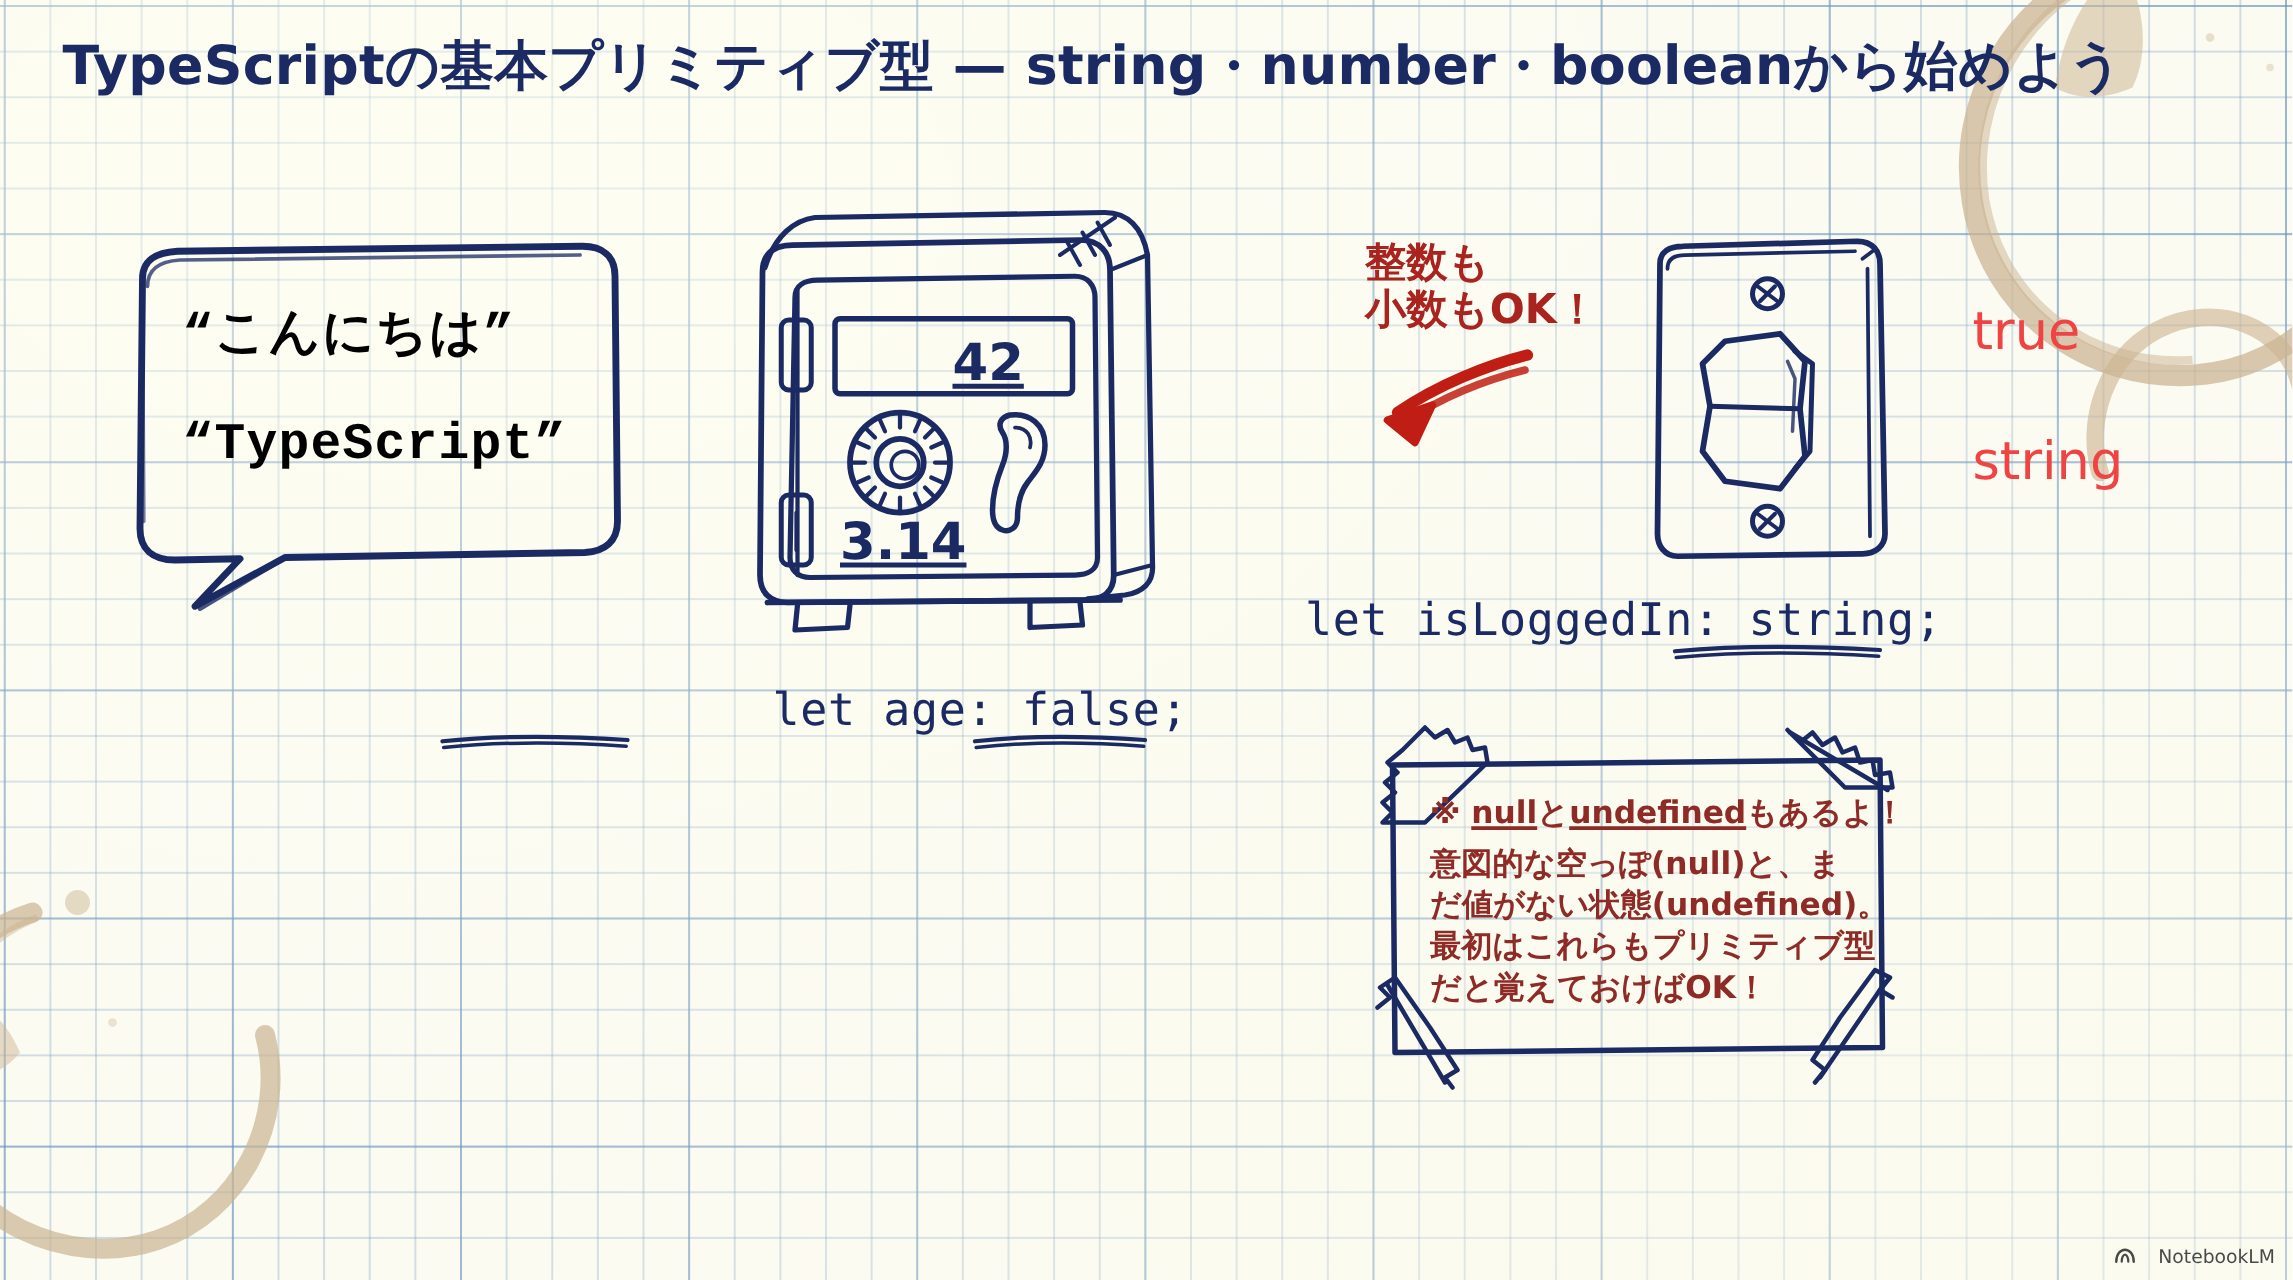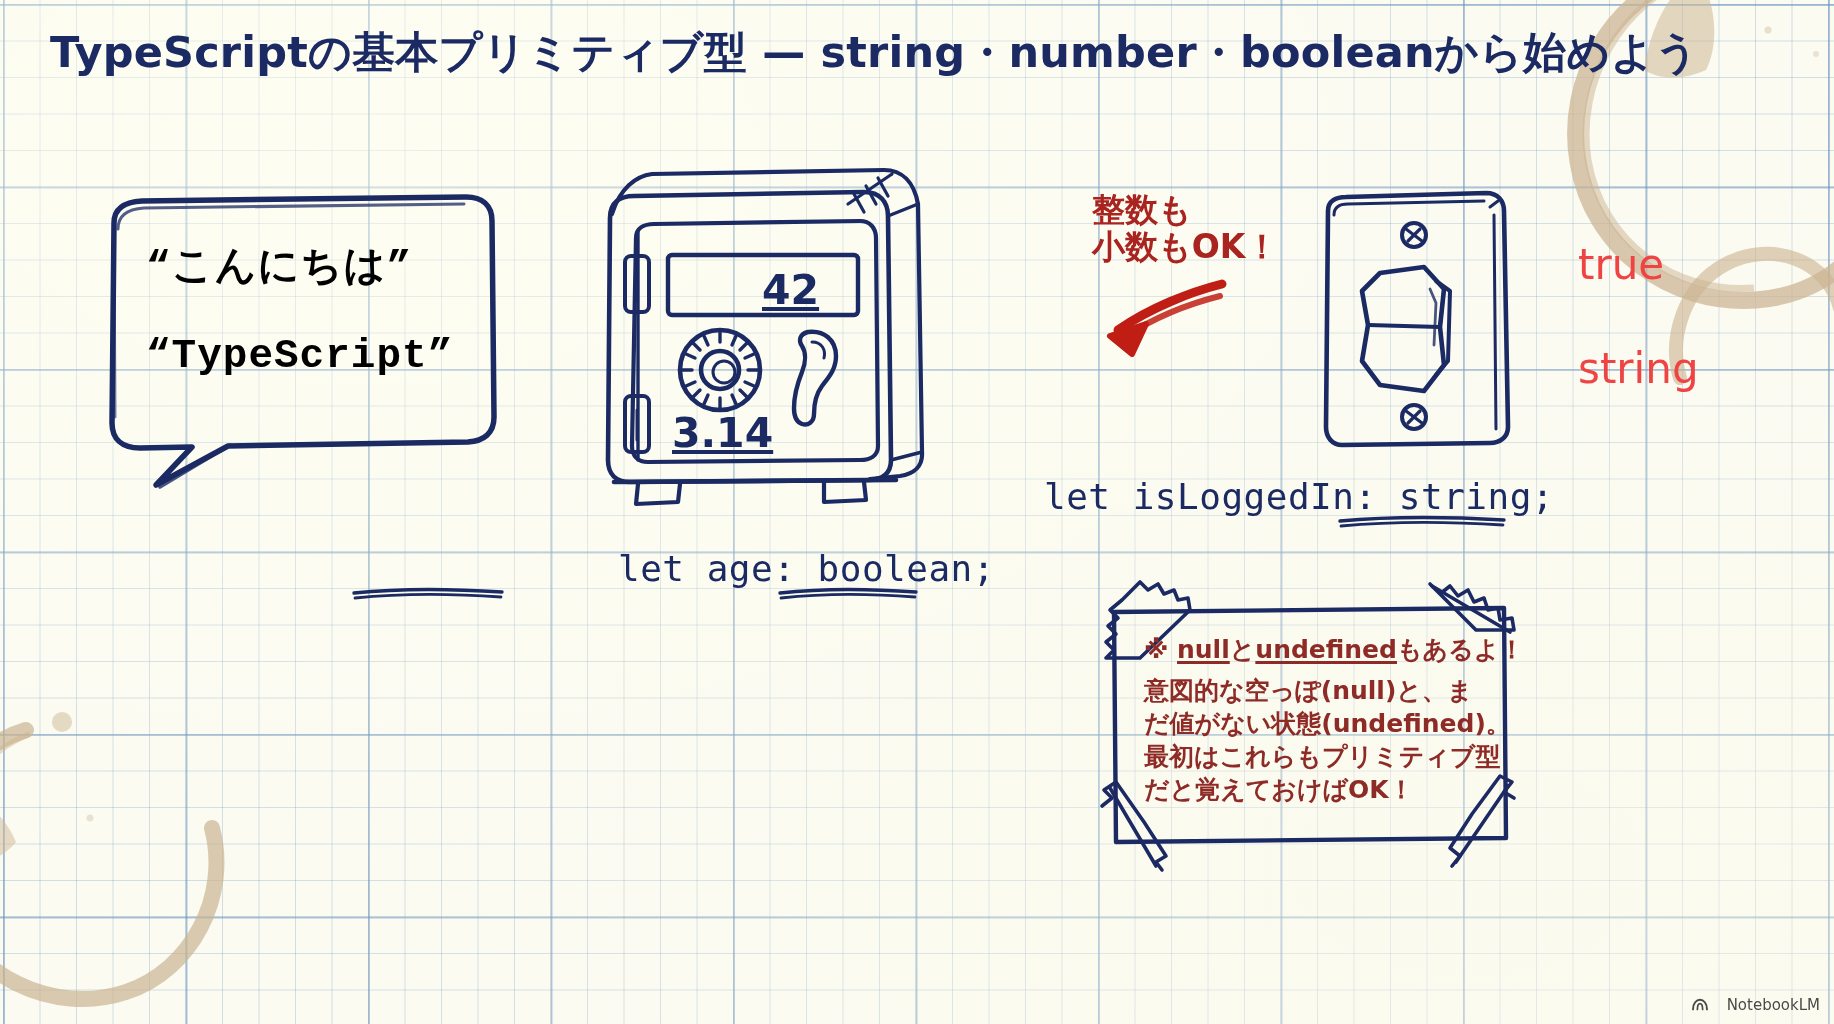--- a/index.html
+++ b/index.html
@@ -242,21 +242,21 @@
         <path d="M274 26 L 284 44"></path>
         <path d="M286 18 L 296 36"></path>
       </g>
     </g>
   </svg>
 
   <div class="display-num" style="left:762px; top:266px;">42</div>
   <div class="display-num" style="left:672px; top:409px;">3.14</div>
 
   <div class="code-line" style="left:618px; top:548px;">
-    <span>let age: </span><span class="typ">boolean</span><span>;</span>
+    <span>let age: </span><span class="typ">false</span><span>;</span>
   </div>
   <svg class="ink-svg" style="left:778px; top:586px;" width="140" height="18" viewBox="0 0 140 18">
     <path d="M2 7 C 46 2, 96 3, 138 6" fill="none" stroke="#1b2a63" stroke-width="3.4" stroke-linecap="round"></path>
     <path d="M3 12 C 48 7, 98 8, 137 11" fill="none" stroke="#1b2a63" stroke-width="2.8" stroke-linecap="round"></path>
   </svg>
 
   <div class="red-note" style="left:1092px; top:192px; font-size:33px;">
     <div>整数も</div>
     <div>小数もOK！</div>
   </div>

